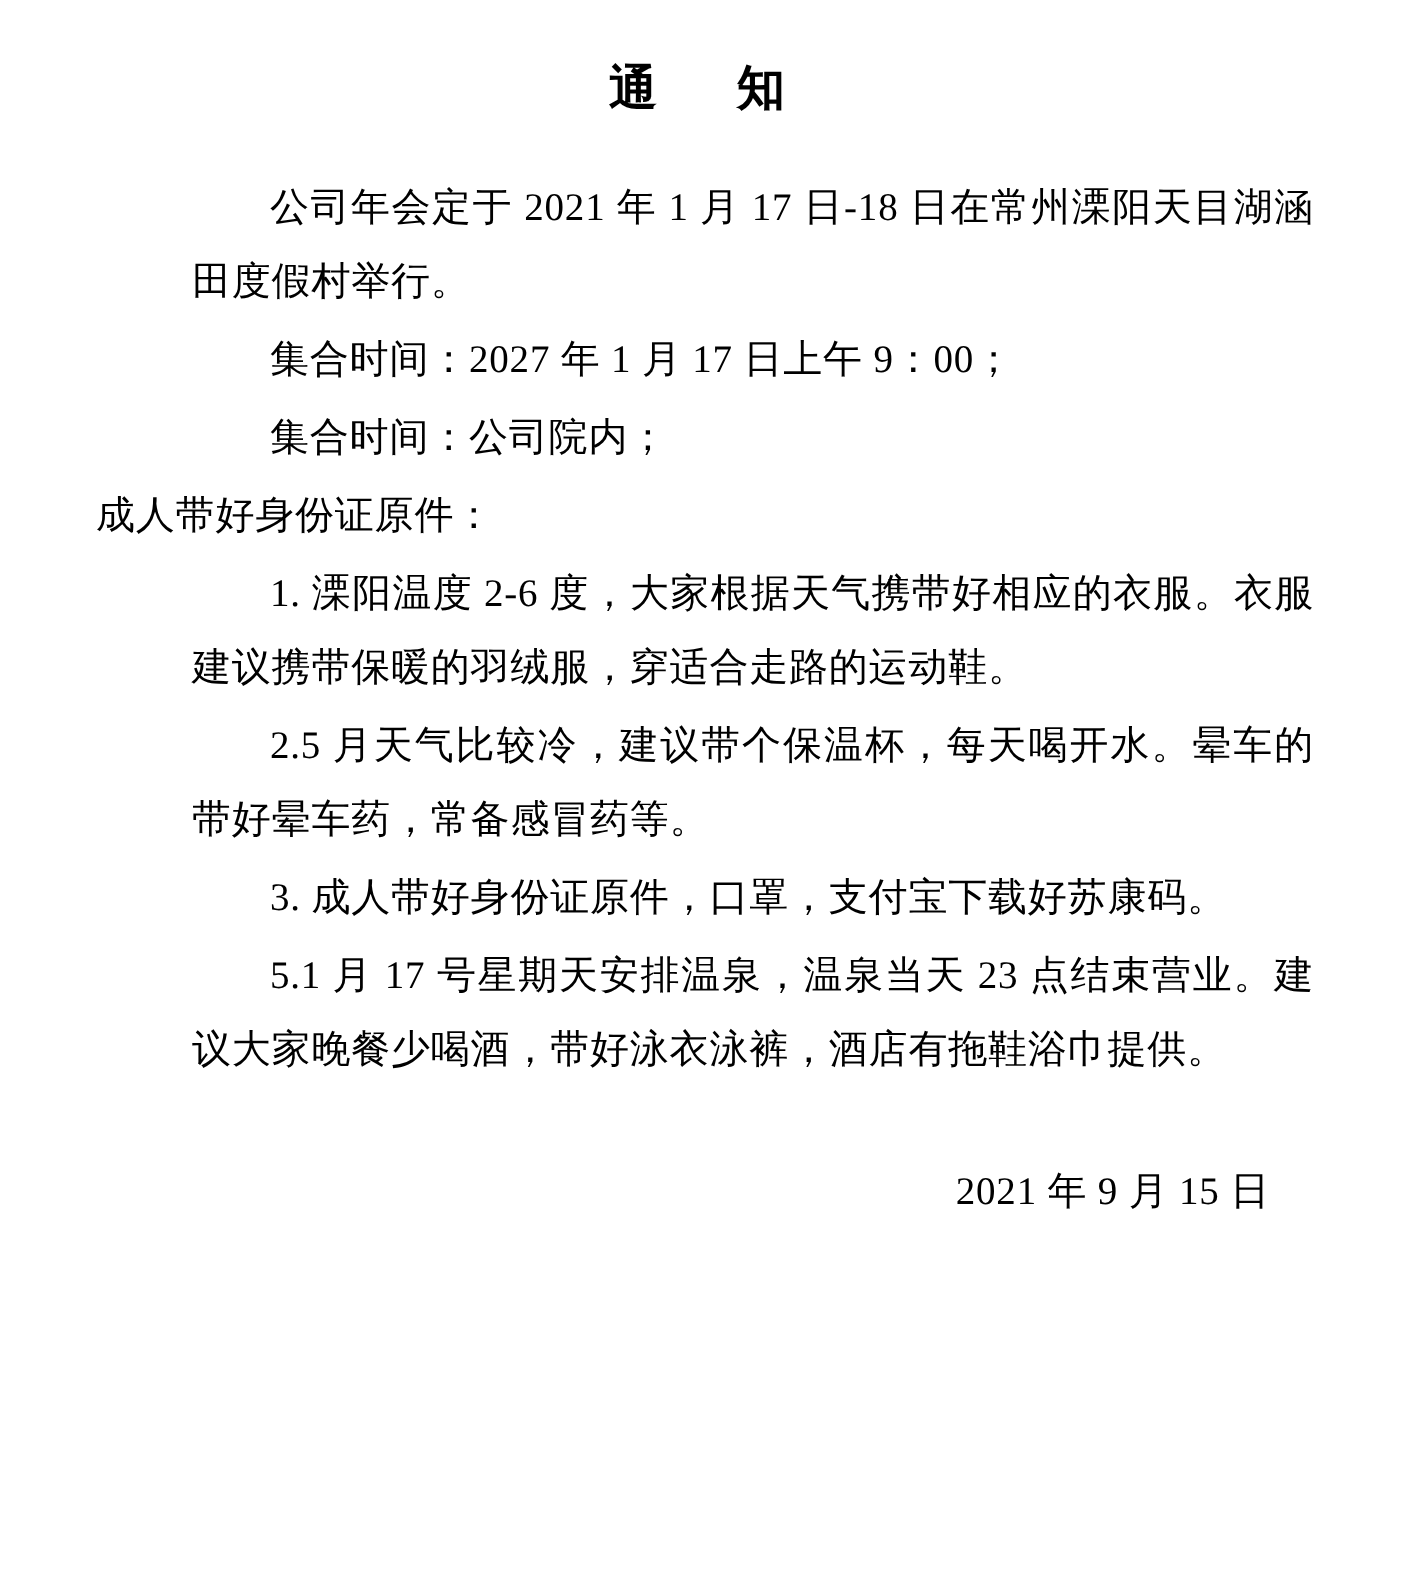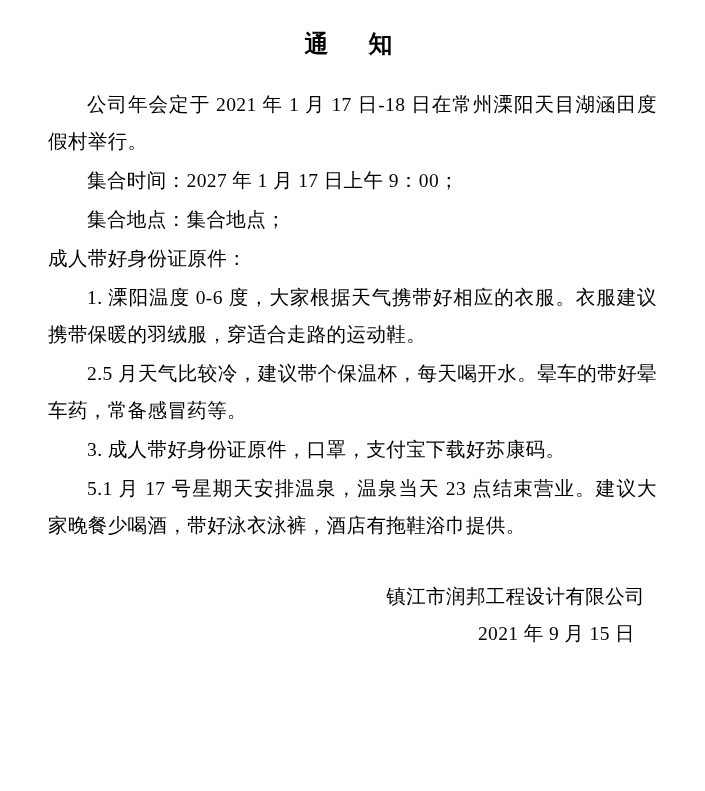--- a/index.html
+++ b/index.html
@@ -34,20 +34,21 @@
   .para {
     font-size: 19.5px;
     line-height: 37px;
     text-align: justify;
     text-justify: inter-ideograph;
     margin: 0 0 2px 0;
     letter-spacing: 0.4px;
   }
   .indent-2 {
     text-indent: 39px;
+    margin-left: 48px;
   }
   .indent-0 {
     text-indent: 0;
   }
   .signature-block {
     margin-top: 34px;
     text-align: right;
     padding-right: 12px;
   }
   .sig-line {
@@ -64,25 +65,24 @@
 </style>
 </head>
 <body>
 
 <div class="page">
 
   <div class="doc-title">通　知</div>
 
   <p class="para indent-2">公司年会定于 2021 年 1 月 17 日-18 日在常州溧阳天目湖涵田度假村举行。</p>
   <p class="para indent-2">集合时间：2027 年 1 月 17 日上午 9：00；</p>
-  <p class="para indent-2">集合地点：集合地点；</p>
+  <p class="para indent-2">集合时间：公司院内；</p>
   <p class="para indent-0">成人带好身份证原件：</p>
-  <p class="para indent-2">1. 溧阳温度 0-6 度，大家根据天气携带好相应的衣服。衣服建议携带保暖的羽绒服，穿适合走路的运动鞋。</p>
+  <p class="para indent-2">1. 溧阳温度 2-6 度，大家根据天气携带好相应的衣服。衣服建议携带保暖的羽绒服，穿适合走路的运动鞋。</p>
   <p class="para indent-2">2.5 月天气比较冷，建议带个保温杯，每天喝开水。晕车的带好晕车药，常备感冒药等。</p>
   <p class="para indent-2">3. 成人带好身份证原件，口罩，支付宝下载好苏康码。</p>
   <p class="para indent-2">5.1 月 17 号星期天安排温泉，温泉当天 23 点结束营业。建议大家晚餐少喝酒，带好泳衣泳裤，酒店有拖鞋浴巾提供。</p>
 
   <div class="signature-block">
-    <div class="sig-line">镇江市润邦工程设计有限公司</div>
     <div class="sig-date">2021 年 9 月 15 日</div>
   </div>
 
 </div>
 
 </body></html>

